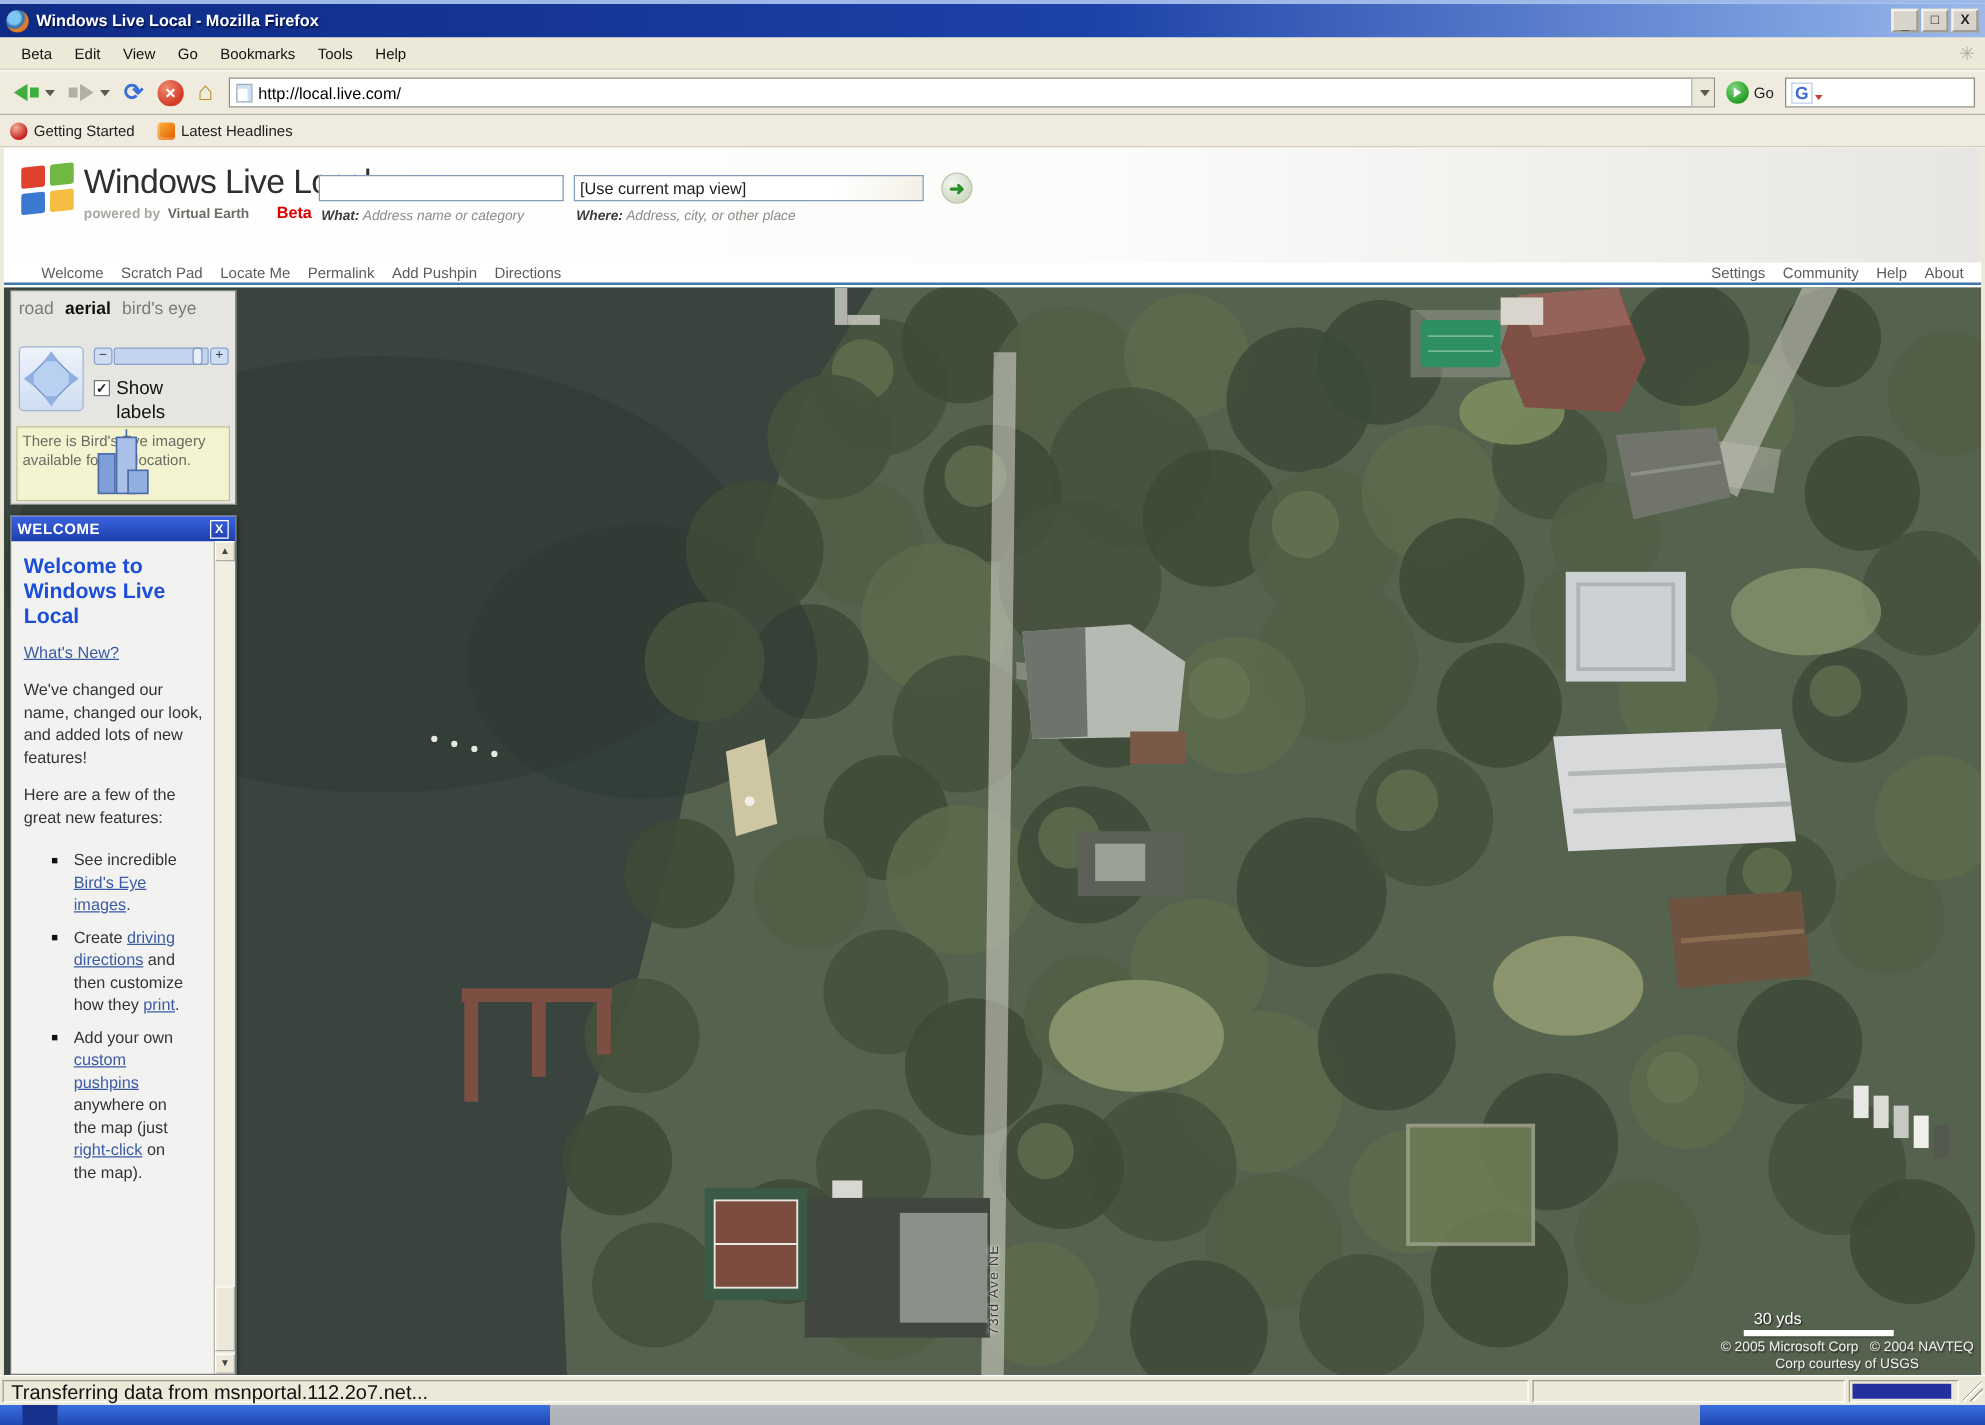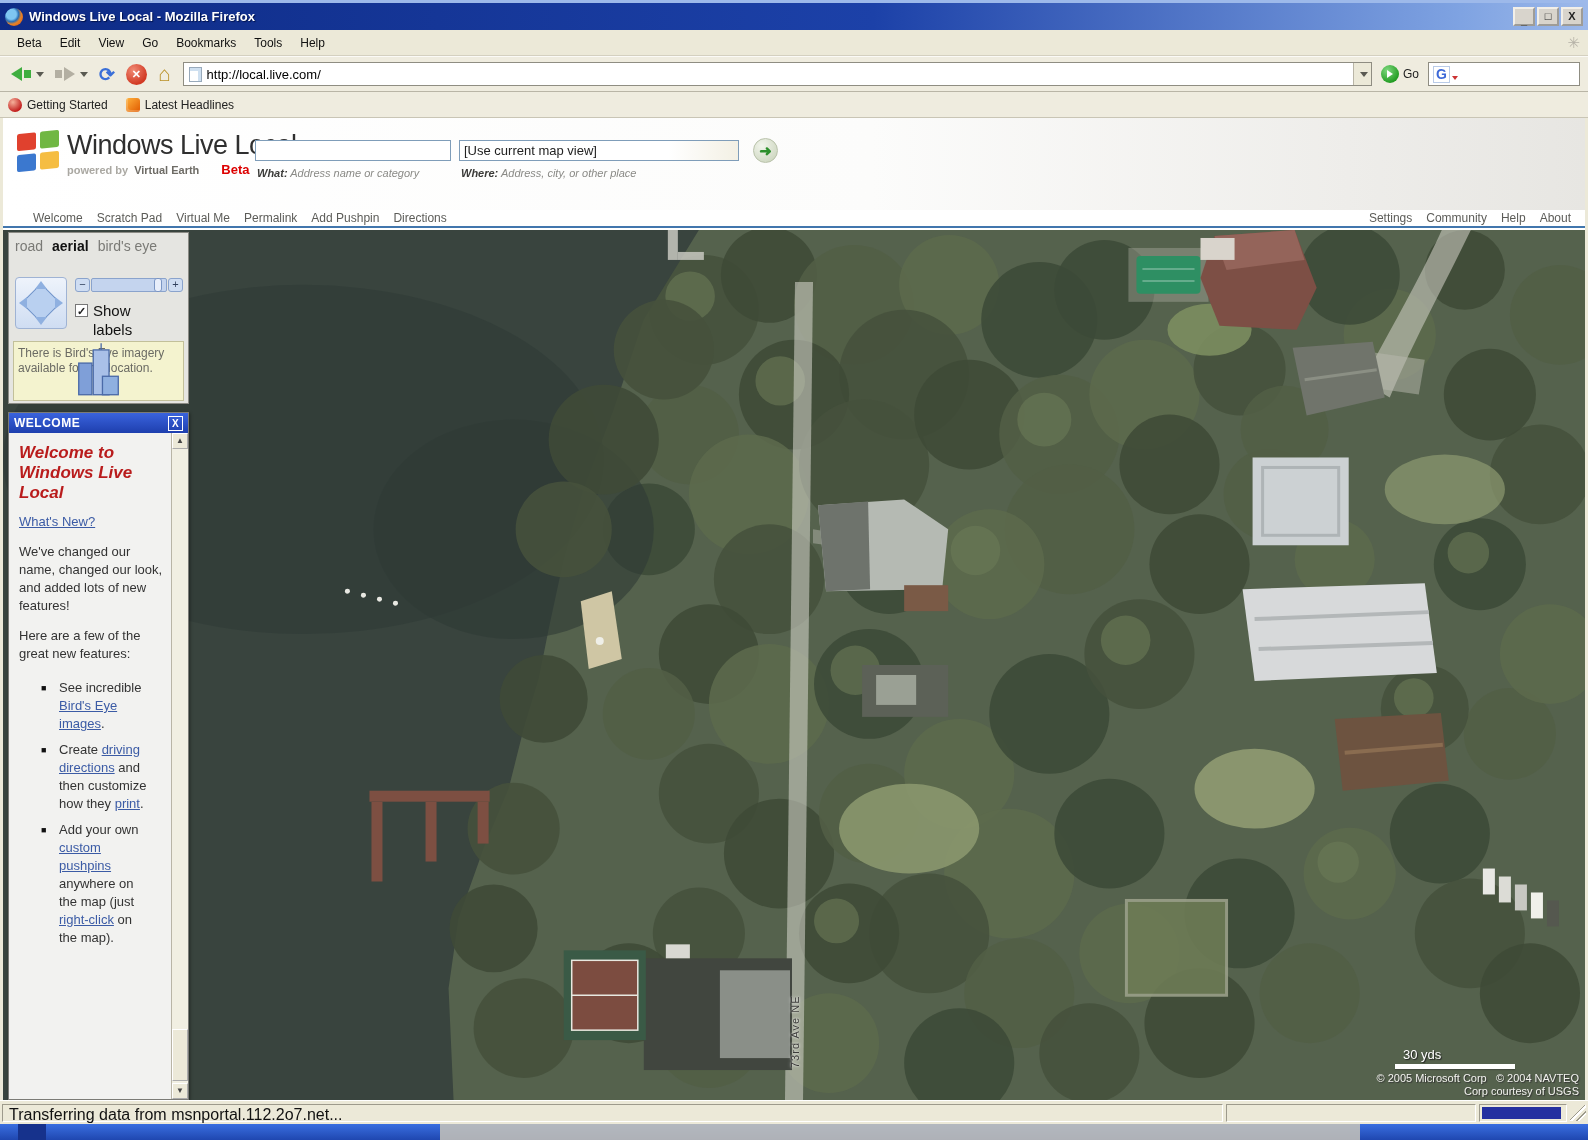--- a/index.html
+++ b/index.html
@@ -123,21 +123,21 @@
   .map svg { position:absolute; inset:0; width:100%; height:100%; }
 
   .road-label { position:absolute; left:786px; top:718px; height:120px; width:18px;
     writing-mode:vertical-rl; transform:rotate(180deg); font-size:11px; color:#3c3c3a;
     text-shadow:0 0 2px rgba(255,255,255,.9), 0 0 4px rgba(255,255,255,.6); letter-spacing:1px; }
 
   .scalebar { position:absolute; left:1392px; top:817px; width:120px; }
   .scalebar .lbl { color:#fff; font-size:13px; text-shadow:1px 1px 1px #222; padding-left:8px; }
   .scalebar .bar { margin-top:2px; height:5px; background:#fff; box-shadow:0 1px 1px #3337; }
 
-  .map-copyright { position:absolute; right:6px; top:842px; text-align:right; color:#f2f2ee;
+  .map-copyright { position:absolute; right:6px; top:842px; text-align:center; color:#f2f2ee;
     font-size:11px; text-shadow:1px 1px 1px #333; line-height:13px; }
 
   
   .ctrl-panel { position:absolute; left:5px; top:2px; width:181px; height:172px;
     background:rgba(236,236,232,0.96); border:1px solid #8b8b85; padding:5px 6px; }
   .modes { font-size:14px; color:#7a7a76; line-height:17px; }
   .modes span { margin-right:9px; }
   .modes span.active { color:#111; font-weight:bold; }
   .ctrl-row { position:absolute; left:6px; top:44px; display:flex; }
   .compass { width:52px; height:52px; background:linear-gradient(180deg,#eef3fb,#cfddf2);
@@ -329,21 +329,21 @@
           <b data-name="where-label">Where:</b>
           <span data-name="where-hint">Address, city, or other place</span>
         </div>
       </div>
     </div>
 
     <div class="page-nav" data-name="page-nav">
       <span class="nav-left">
           <span data-name="nav-link">Welcome</span>
           <span data-name="nav-link">Scratch Pad</span>
-          <span data-name="nav-link">Virtual Me</span>
+          <span data-name="nav-link">Locate Me</span>
           <span data-name="nav-link">Permalink</span>
           <span data-name="nav-link">Add Pushpin</span>
           <span data-name="nav-link">Directions</span>
         </span>
       <span class="nav-right">
           <span data-name="nav-link">Settings</span>
           <span data-name="nav-link">Community</span>
           <span data-name="nav-link">Help</span>
           <span data-name="nav-link">About</span>
         </span>
@@ -561,21 +561,21 @@
           <div class="be-text" data-name="birds-eye-notice-text">There is Bird's Eye imagery available for this location.</div>
         </div>
       </div>
 
       <div class="welcome-panel" data-name="welcome-panel">
         <div class="wp-title" data-name="welcome-panel-titlebar">
           <span data-name="welcome-panel-title">WELCOME</span>
           <span class="wp-close" data-name="welcome-close-button">X</span>
         </div>
         <div class="wp-body" data-name="welcome-panel-body">
-          <div class="wp-heading" data-name="welcome-heading" style="color: #b91c1c; font-style: italic;">Welcome to Windows Live Local</div>
+          <div class="wp-heading" data-name="welcome-heading" style="color: #1d4ed8;">Welcome to Windows Live Local</div>
           <p><a class="lnk" data-name="whats-new-link" style="color: rgb(59, 91, 165);">What's New?</a></p>
           <p data-name="welcome-intro">We've changed our name, changed our look, and added lots of new features!</p>
           <p data-name="welcome-features-lead">Here are a few of the great new features:</p>
           <ul class="wp-bullets" data-name="welcome-bullet-list">
               <li data-name="welcome-bullet-item"><span data-name="welcome-bullet-text">See incredible </span><a class="lnk" data-name="welcome-bullet-link" style="color: rgb(59, 91, 165);">Bird's Eye images</a><span data-name="welcome-bullet-text">.</span></li>
               <li data-name="welcome-bullet-item"><span data-name="welcome-bullet-text">Create </span><a class="lnk" data-name="welcome-bullet-link" style="color: rgb(59, 91, 165);">driving directions</a><span data-name="welcome-bullet-text"> and then customize how they </span><a class="lnk" data-name="welcome-bullet-link" style="color: rgb(59, 91, 165);">print</a><span data-name="welcome-bullet-text">.</span></li>
               <li data-name="welcome-bullet-item"><span data-name="welcome-bullet-text">Add your own </span><a class="lnk" data-name="welcome-bullet-link" style="color: rgb(59, 91, 165);">custom pushpins</a><span data-name="welcome-bullet-text"> anywhere on the map (just </span><a class="lnk" data-name="welcome-bullet-link" style="color: rgb(59, 91, 165);">right-click</a><span data-name="welcome-bullet-text"> on the map).</span></li>
             </ul>
         </div>
         <div class="wp-scroll" data-name="welcome-scrollbar">

